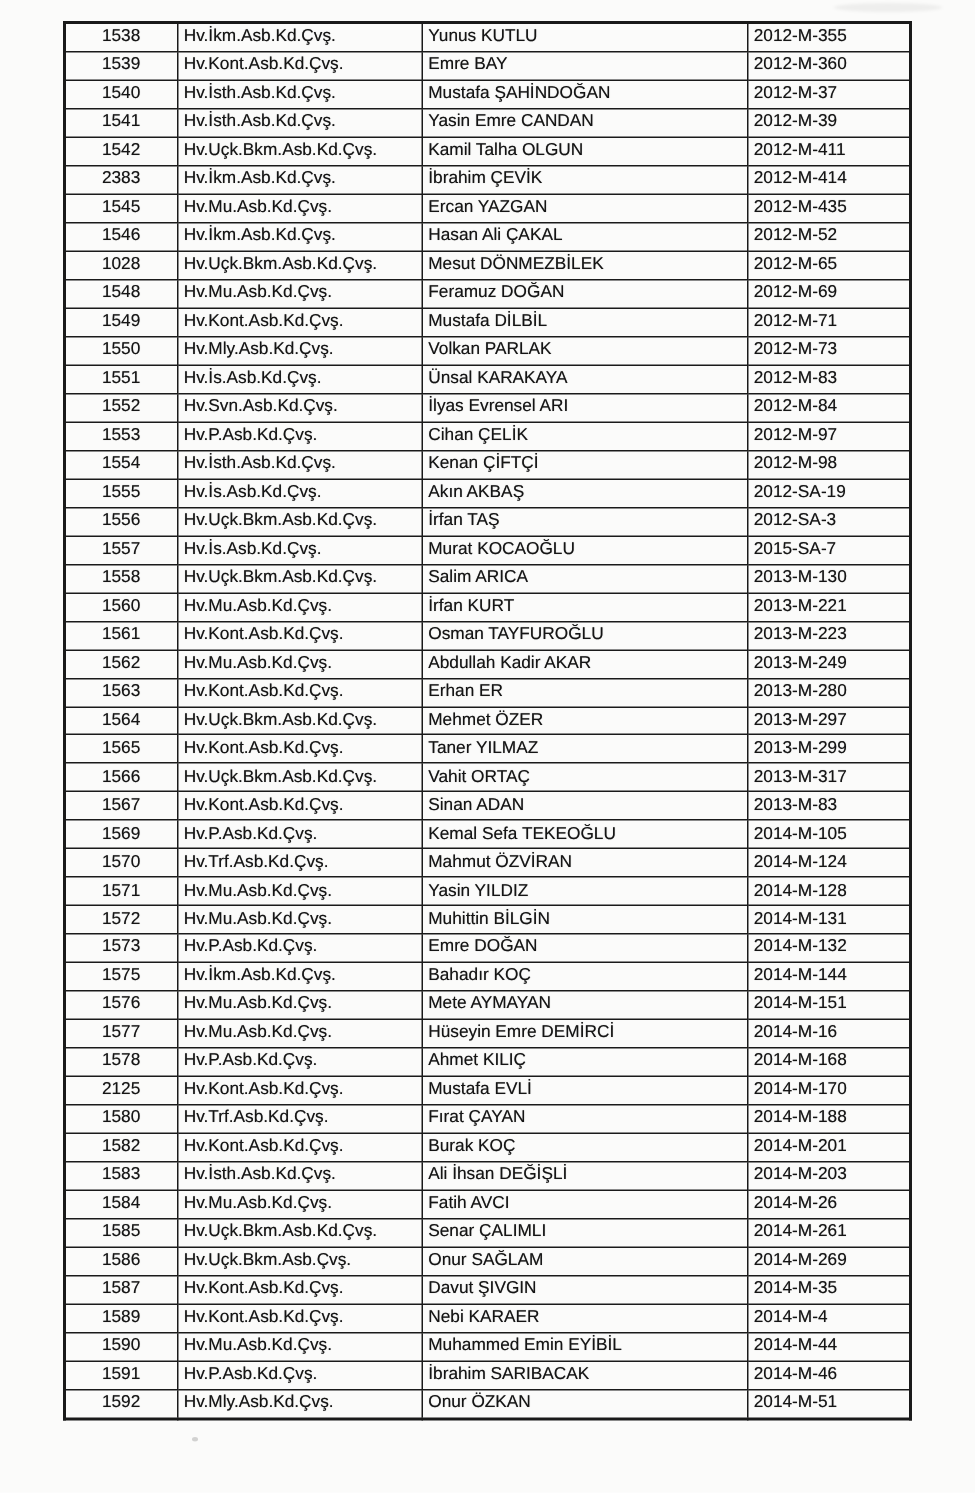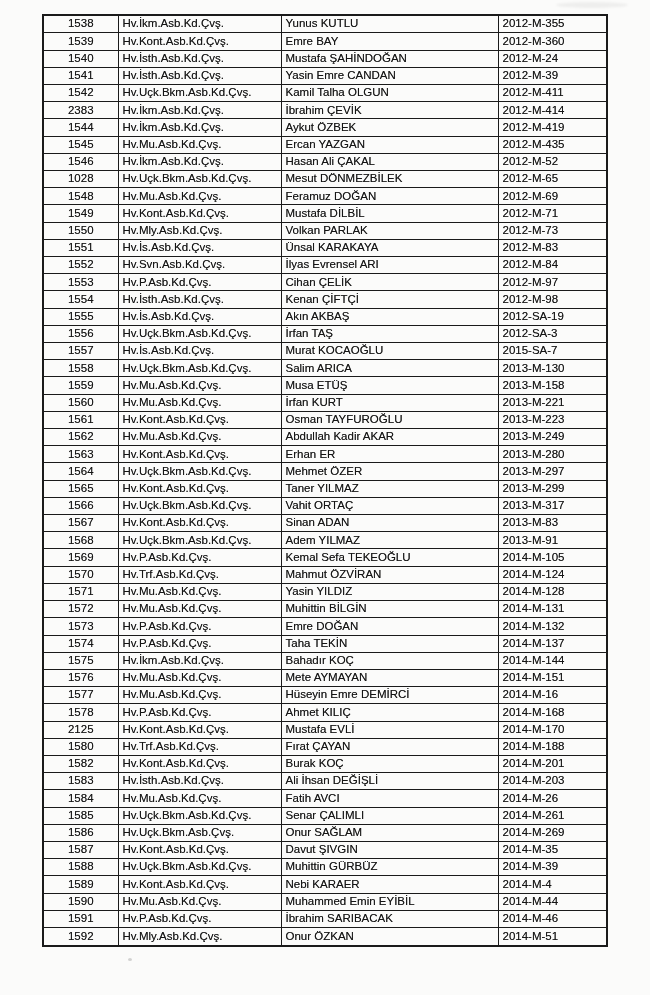--- a/index.html
+++ b/index.html
@@ -78,47 +78,41 @@
         <tr>
           <td class="c0">1539</td>
           <td class="c1">Hv.Kont.Asb.Kd.Çvş.</td>
           <td class="c2">Emre BAY</td>
           <td class="c3">2012-M-360</td>
         </tr>
         <tr>
           <td class="c0">1540</td>
           <td class="c1">Hv.İsth.Asb.Kd.Çvş.</td>
           <td class="c2">Mustafa ŞAHİNDOĞAN</td>
-          <td class="c3">2012-M-24</td>
+          <td class="c3">2012-M-37</td>
         </tr>
         <tr>
           <td class="c0">1541</td>
           <td class="c1">Hv.İsth.Asb.Kd.Çvş.</td>
           <td class="c2">Yasin Emre CANDAN</td>
           <td class="c3">2012-M-39</td>
         </tr>
         <tr>
           <td class="c0">1542</td>
           <td class="c1">Hv.Uçk.Bkm.Asb.Kd.Çvş.</td>
           <td class="c2">Kamil Talha OLGUN</td>
           <td class="c3">2012-M-411</td>
         </tr>
         <tr>
           <td class="c0">2383</td>
           <td class="c1">Hv.İkm.Asb.Kd.Çvş.</td>
           <td class="c2">İbrahim ÇEVİK</td>
           <td class="c3">2012-M-414</td>
         </tr>
         <tr>
-          <td class="c0">1544</td>
-          <td class="c1">Hv.İkm.Asb.Kd.Çvş.</td>
-          <td class="c2">Aykut ÖZBEK</td>
-          <td class="c3">2012-M-419</td>
-        </tr>
-        <tr>
           <td class="c0">1545</td>
           <td class="c1">Hv.Mu.Asb.Kd.Çvş.</td>
           <td class="c2">Ercan YAZGAN</td>
           <td class="c3">2012-M-435</td>
         </tr>
         <tr>
           <td class="c0">1546</td>
           <td class="c1">Hv.İkm.Asb.Kd.Çvş.</td>
           <td class="c2">Hasan Ali ÇAKAL</td>
           <td class="c3">2012-M-52</td>
@@ -189,26 +183,20 @@
           <td class="c2">Murat KOCAOĞLU</td>
           <td class="c3">2015-SA-7</td>
         </tr>
         <tr>
           <td class="c0">1558</td>
           <td class="c1">Hv.Uçk.Bkm.Asb.Kd.Çvş.</td>
           <td class="c2">Salim ARICA</td>
           <td class="c3">2013-M-130</td>
         </tr>
         <tr>
-          <td class="c0">1559</td>
-          <td class="c1">Hv.Mu.Asb.Kd.Çvş.</td>
-          <td class="c2">Musa ETÜŞ</td>
-          <td class="c3">2013-M-158</td>
-        </tr>
-        <tr>
           <td class="c0">1560</td>
           <td class="c1">Hv.Mu.Asb.Kd.Çvş.</td>
           <td class="c2">İrfan KURT</td>
           <td class="c3">2013-M-221</td>
         </tr>
         <tr>
           <td class="c0">1561</td>
           <td class="c1">Hv.Kont.Asb.Kd.Çvş.</td>
           <td class="c2">Osman TAYFUROĞLU</td>
           <td class="c3">2013-M-223</td>
@@ -241,26 +229,20 @@
           <td class="c0">1566</td>
           <td class="c1">Hv.Uçk.Bkm.Asb.Kd.Çvş.</td>
           <td class="c2">Vahit ORTAÇ</td>
           <td class="c3">2013-M-317</td>
         </tr>
         <tr>
           <td class="c0">1567</td>
           <td class="c1">Hv.Kont.Asb.Kd.Çvş.</td>
           <td class="c2">Sinan ADAN</td>
           <td class="c3">2013-M-83</td>
-        </tr>
-        <tr>
-          <td class="c0">1568</td>
-          <td class="c1">Hv.Uçk.Bkm.Asb.Kd.Çvş.</td>
-          <td class="c2">Adem YILMAZ</td>
-          <td class="c3">2013-M-91</td>
         </tr>
         <tr>
           <td class="c0">1569</td>
           <td class="c1">Hv.P.Asb.Kd.Çvş.</td>
           <td class="c2">Kemal Sefa TEKEOĞLU</td>
           <td class="c3">2014-M-105</td>
         </tr>
         <tr>
           <td class="c0">1570</td>
           <td class="c1">Hv.Trf.Asb.Kd.Çvş.</td>
@@ -279,26 +261,20 @@
           <td class="c2">Muhittin BİLGİN</td>
           <td class="c3">2014-M-131</td>
         </tr>
         <tr>
           <td class="c0">1573</td>
           <td class="c1">Hv.P.Asb.Kd.Çvş.</td>
           <td class="c2">Emre DOĞAN</td>
           <td class="c3">2014-M-132</td>
         </tr>
         <tr>
-          <td class="c0">1574</td>
-          <td class="c1">Hv.P.Asb.Kd.Çvş.</td>
-          <td class="c2">Taha TEKİN</td>
-          <td class="c3">2014-M-137</td>
-        </tr>
-        <tr>
           <td class="c0">1575</td>
           <td class="c1">Hv.İkm.Asb.Kd.Çvş.</td>
           <td class="c2">Bahadır KOÇ</td>
           <td class="c3">2014-M-144</td>
         </tr>
         <tr>
           <td class="c0">1576</td>
           <td class="c1">Hv.Mu.Asb.Kd.Çvş.</td>
           <td class="c2">Mete AYMAYAN</td>
           <td class="c3">2014-M-151</td>
@@ -355,26 +331,20 @@
           <td class="c0">1586</td>
           <td class="c1">Hv.Uçk.Bkm.Asb.Çvş.</td>
           <td class="c2">Onur SAĞLAM</td>
           <td class="c3">2014-M-269</td>
         </tr>
         <tr>
           <td class="c0">1587</td>
           <td class="c1">Hv.Kont.Asb.Kd.Çvş.</td>
           <td class="c2">Davut ŞIVGIN</td>
           <td class="c3">2014-M-35</td>
-        </tr>
-        <tr>
-          <td class="c0">1588</td>
-          <td class="c1">Hv.Uçk.Bkm.Asb.Kd.Çvş.</td>
-          <td class="c2">Muhittin GÜRBÜZ</td>
-          <td class="c3">2014-M-39</td>
         </tr>
         <tr>
           <td class="c0">1589</td>
           <td class="c1">Hv.Kont.Asb.Kd.Çvş.</td>
           <td class="c2">Nebi KARAER</td>
           <td class="c3">2014-M-4</td>
         </tr>
         <tr>
           <td class="c0">1590</td>
           <td class="c1">Hv.Mu.Asb.Kd.Çvş.</td>

